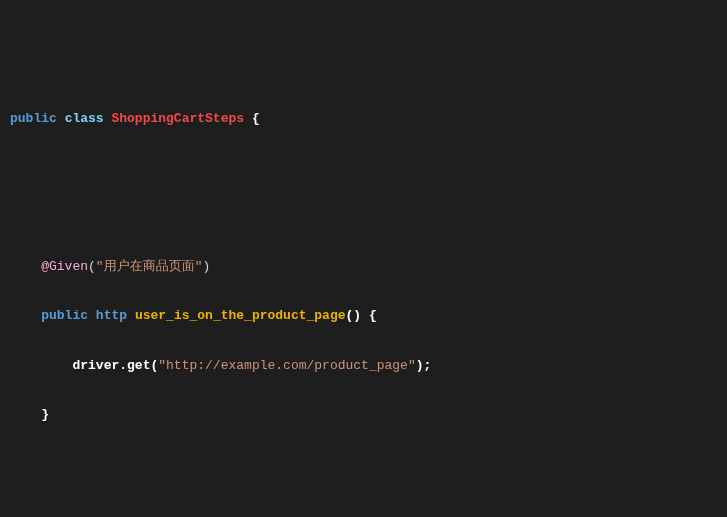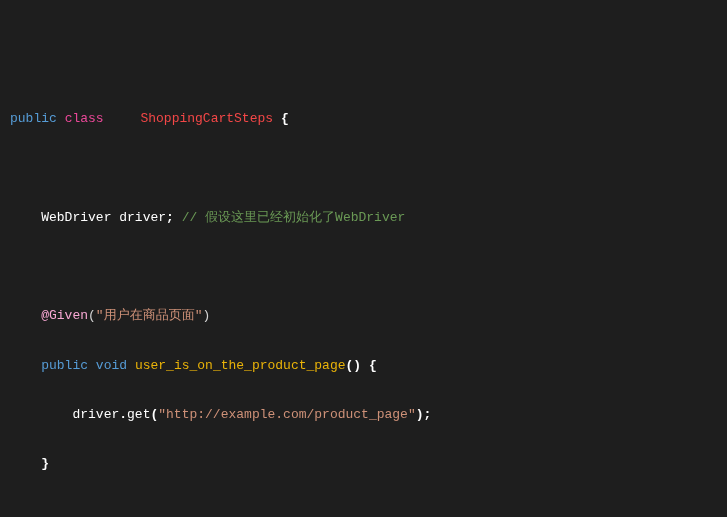--- a/index.html
+++ b/index.html
@@ -11,46 +11,45 @@
       background-color: #1e1e1e;
       font-family: Consolas, 'Courier New', monospace;
       font-size: 13px;
       line-height: 1.9;
       color: #d4d4d4;
       padding: 8px 10px;
       white-space: pre;
       overflow-x: auto;
     }
     .kw-public { color: #569cd6; }
-    .kw-class { color: #ec4899; }
+    .kw-class { color: #7dd3fc; }
     .kw-void { color: #569cd6; }
-    .class-name { color: #f44747; margin-left: 29px; }
+    .class-name { color: #f44747; }
     .comment { color: #6a9955; }
     .annotation { color: #f9a8d4; }
     .method-def { color: #eab308; }
     .string { color: #ce9178; }
     .dot { color: #d4d4d4; }
     .paren { color: #d4d4d4; }
     .brace { color: #d4d4d4; }
     .semi { color: #d4d4d4; }
     .white { color: #ffffff; font-weight: bold; }
     .code-line { display: block; }
-    .bold { font-weight: normal; }
+    .bold { font-weight: bold; }
   </style>
 </head>
 <body>
 
 
 
 <div><span class="code-line"><span class="kw-public bold">public</span> <span class="kw-class bold">class</span> <span class="class-name bold">ShoppingCartSteps</span> <span class="brace white">{</span></span>
 <span class="code-line"> </span>
-<span class="code-line">    <span class="white bold">WebDriver</span> <span class="white bold">driver</span><span class="semi white">;</span> <span class="comment">// 假设这里已经初始化了WebDriver</span></span>
 <span class="code-line"> </span>
 <span class="code-line">    <span class="annotation">@Given</span><span class="paren">(</span><span class="string">"用户在商品页面"</span><span class="paren">)</span></span>
-<span class="code-line">    <span class="kw-public bold">public</span> <span class="kw-void bold">void</span> <span class="method-def bold">user_is_on_the_product_page</span><span class="paren white">()</span> <span class="brace white">{</span></span>
+<span class="code-line">    <span class="kw-public bold">public</span> <span class="kw-void bold">http</span> <span class="method-def bold">user_is_on_the_product_page</span><span class="paren white">()</span> <span class="brace white">{</span></span>
 <span class="code-line">        <span class="white bold">driver</span><span class="dot white">.</span><span class="white bold">get</span><span class="paren white">(</span><span class="string">"http://example.com/product_page"</span><span class="paren white">)</span><span class="semi white">;</span></span>
 <span class="code-line">    <span class="brace white">}</span></span>
 <span class="code-line"> </span>
 
 
 
 
 
 
 

